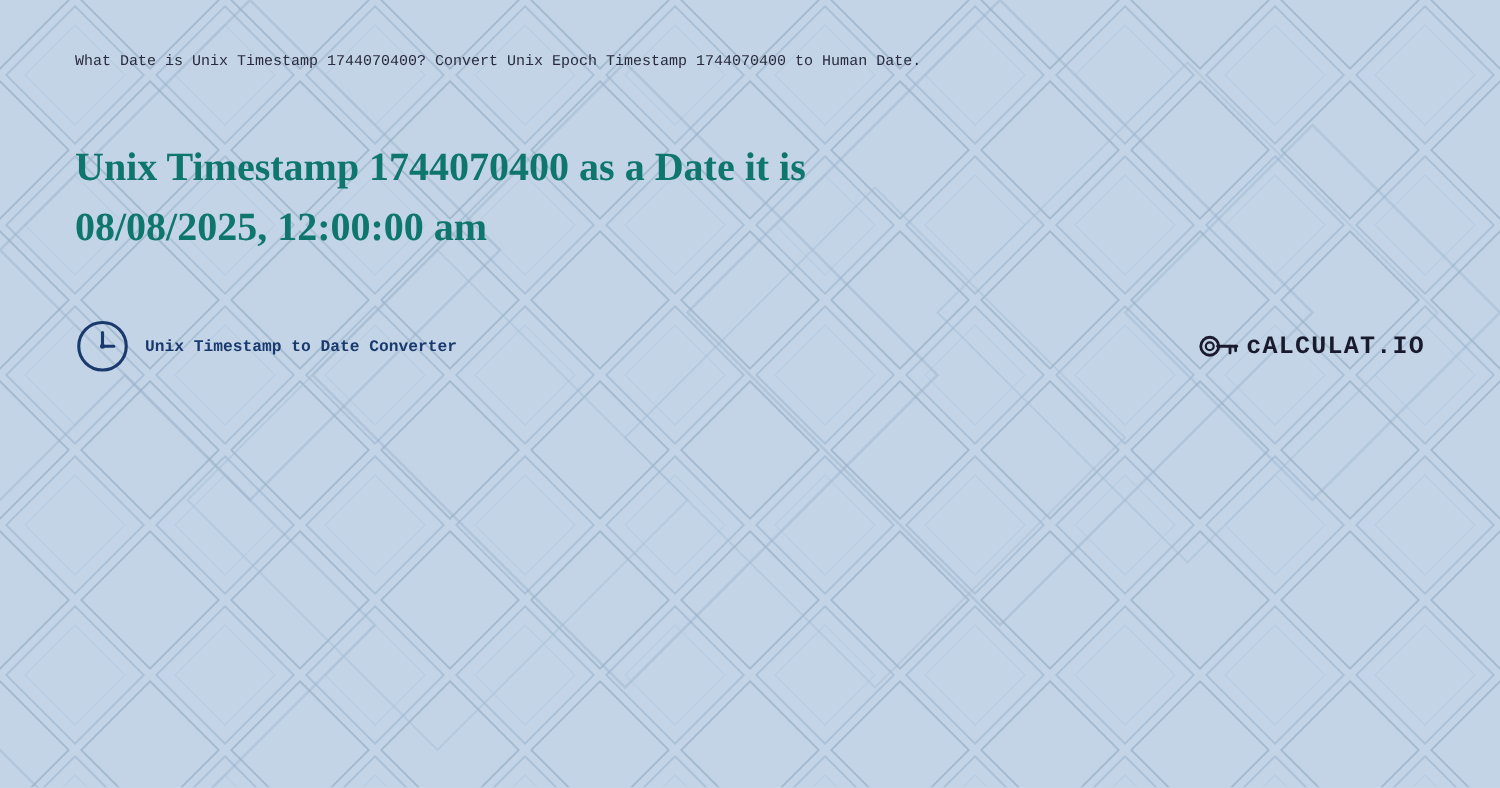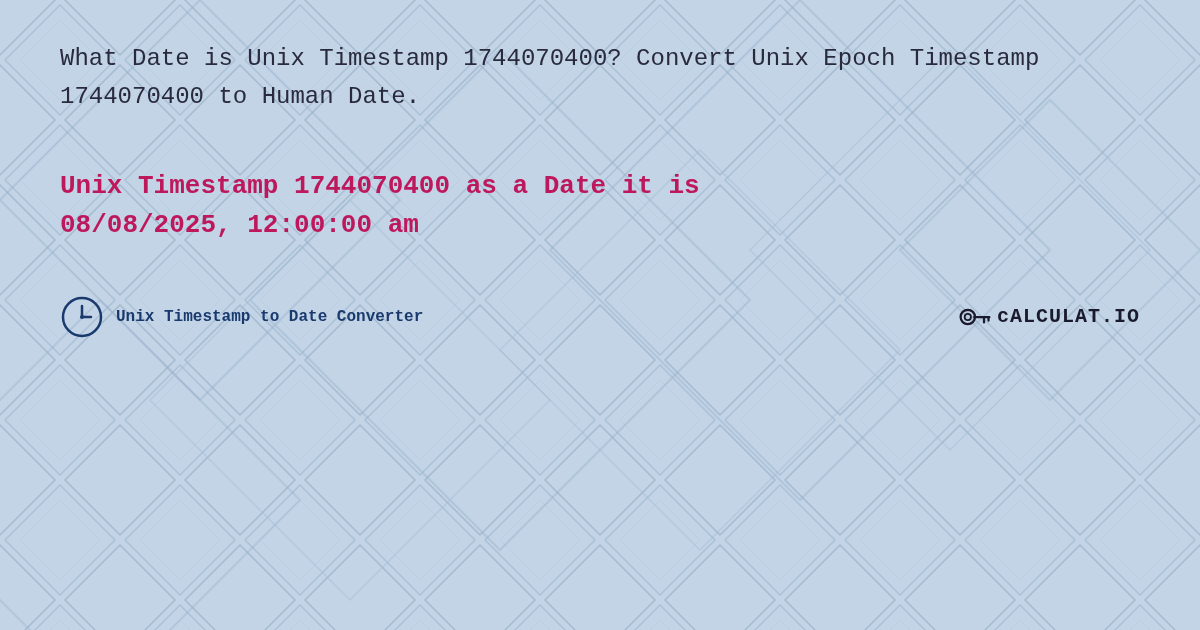--- a/index.html
+++ b/index.html
@@ -35,37 +35,37 @@
 
     .main-title {
       font-size: 42px;
       font-weight: 900;
       color: #1a1a2e;
       margin-bottom: 30px;
       letter-spacing: 1px;
     }
 
     .description {
-      font-size: 24px;
+      font-size: 12px;
       color: #2a2a3e;
       line-height: 1.6;
       margin-bottom: 50px;
       font-family: 'Courier New', Courier, monospace;
     }
 
     .result-section {
       margin-bottom: 50px;
     }
 
     .result-text {
-      font-size: 26px;
+      font-size: 32px;
       font-weight: 900;
-      color: #be185d;
+      color: #0f766e;
       line-height: 1.5;
-      font-family: Liberation Mono, monospace;
+      font-family: Liberation Serif, serif;
     }
 
     .footer {
       display: flex;
       align-items: center;
       justify-content: space-between;
       margin-top: 20px;
     }
 
     .footer-left {
@@ -74,21 +74,21 @@
       gap: 12px;
     }
 
     .clock-icon {
       width: 44px;
       height: 44px;
       flex-shrink: 0;
     }
 
     .footer-label {
-      font-size: 16px;
+      font-size: 13px;
       font-weight: 700;
       color: #1a3a6e;
       font-family: 'Courier New', Courier, monospace;
     }
 
     .logo {
       display: flex;
       align-items: center;
       gap: 4px;
     }

